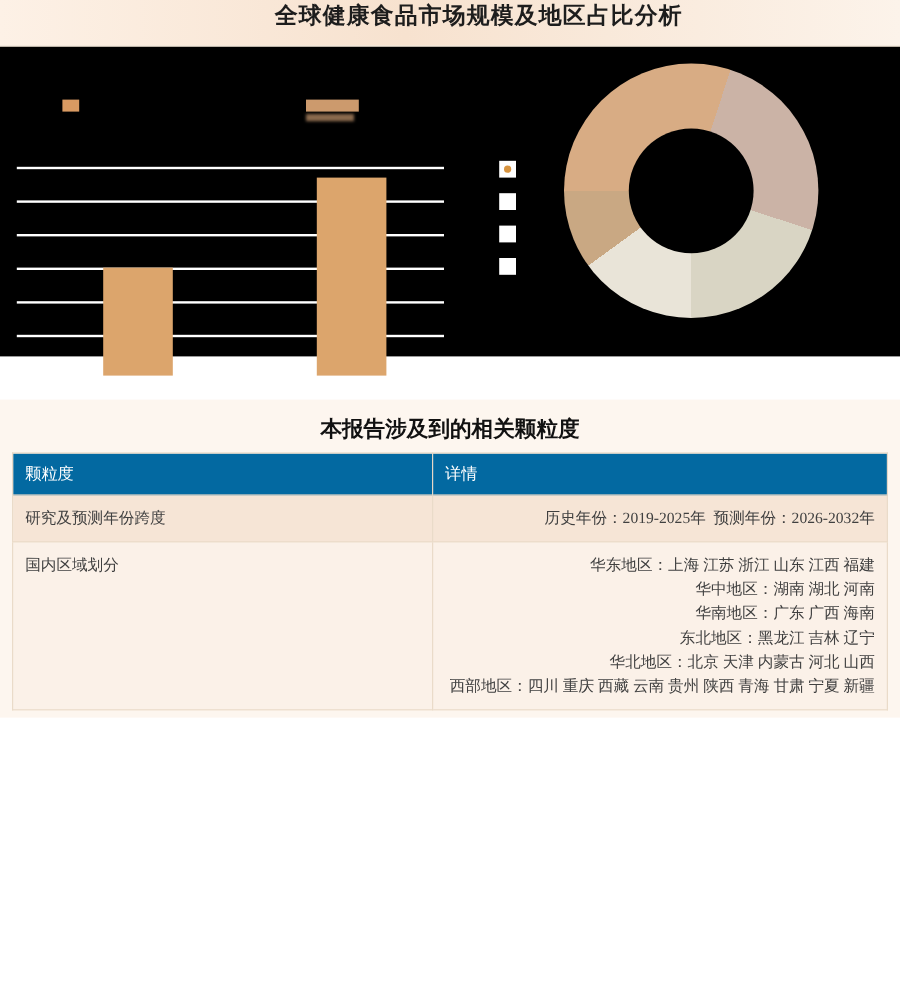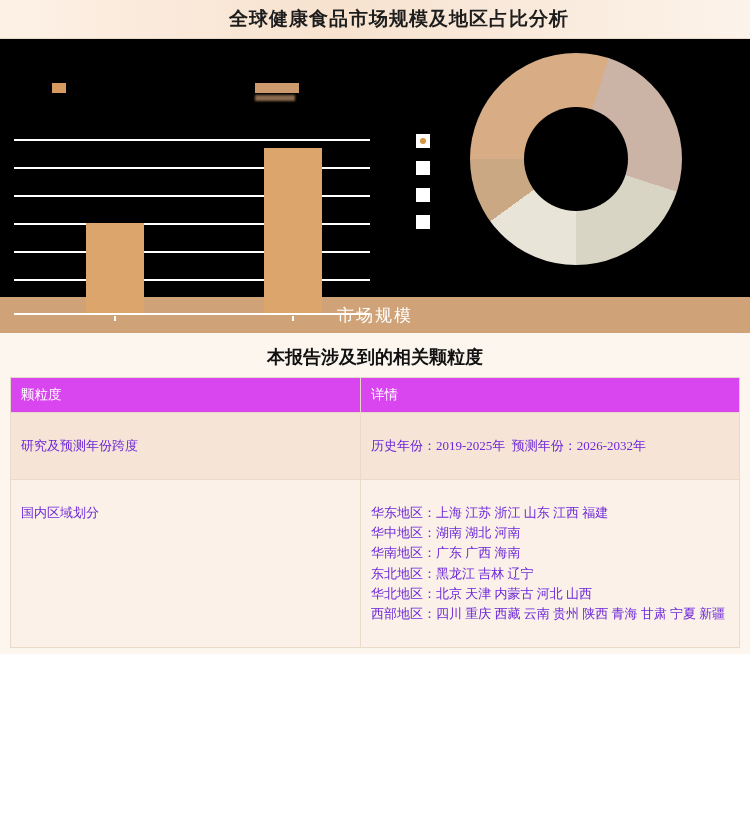--- a/index.html
+++ b/index.html
@@ -19,21 +19,21 @@
     height: 829px;
     position: relative;
     box-sizing: border-box;
   }
 
   
   .header {
     height: 38px;
     background: linear-gradient(to right, #fdf1e6 0%, #f7e2cf 45%, #fcf3ea 100%);
     display: flex;
-    align-items: center;
+    align-items: flex-start;
     justify-content: center;
     border-bottom: 1px solid #e8d9c6;
     padding-left: 48px;
   }
   .header-title {
     font-family: "Liberation Serif", serif;
     font-size: 19px;
     font-weight: bold;
     color: #1d1d1d;
     letter-spacing: 1px;
@@ -213,40 +213,40 @@
   
   table.granularity {
     width: 730px;
     margin: 0 auto;
     border-collapse: collapse;
     table-layout: fixed;
     font-family: "Liberation Serif", serif;
     font-size: 13px;
   }
   table.granularity th {
-    background: #d946ef;
+    background: #0369a1;
     color: #ffffff;
     font-weight: normal;
     text-align: left;
     padding: 8px 10px;
     font-size: 13.5px;
     border: 1px solid #e7d7c6;
   }
   table.granularity td {
-    padding: 23px 10px;
+    padding: 9px 10px;
     vertical-align: top;
     border: 1px solid #eadbc9;
     line-height: 1.55;
-    color: #6d28d9;
+    color: #404040;
   }
   tr.row-odd td { background: #f6e5d6; }
   tr.row-even td { background: #fbf1e8; }
   .col-a { width: 48%; }
   .col-b { width: 52%; }
-  .detail-line { white-space: pre-wrap; }
+  .detail-line { white-space: pre-wrap; text-align: right; }
 </style>
 </head>
 <body>
 
 <div class="page">
 
   <div class="header">
     <div class="header-title">全球健康食品市场规模及地区占比分析</div>
   </div>
 
@@ -284,21 +284,20 @@
       </div>
       <div class="donut-wrap">
         <div class="donut" id="donut-ring" style="background: conic-gradient(from -90deg, rgb(216, 172, 132) 0deg, rgb(216, 172, 132) 108deg, rgb(203, 179, 166) 108deg, rgb(203, 179, 166) 198deg, rgb(217, 213, 196) 198deg, rgb(217, 213, 196) 270deg, rgb(233, 228, 216) 270deg, rgb(233, 228, 216) 324deg, rgb(201, 168, 131) 324deg, rgb(201, 168, 131) 360deg);">
           <div class="donut-hole"></div>
         </div>
       </div>
     </div>
   </div>
 
   <div class="tabs">
-    <div class="tab tab-1">市场规模</div>
   </div>
 
   <div class="body-wrap">
     <div class="sub-title">本报告涉及到的相关颗粒度</div>
 
     <table class="granularity">
       <colgroup>
         <col class="col-a">
         <col class="col-b">
       </colgroup>

